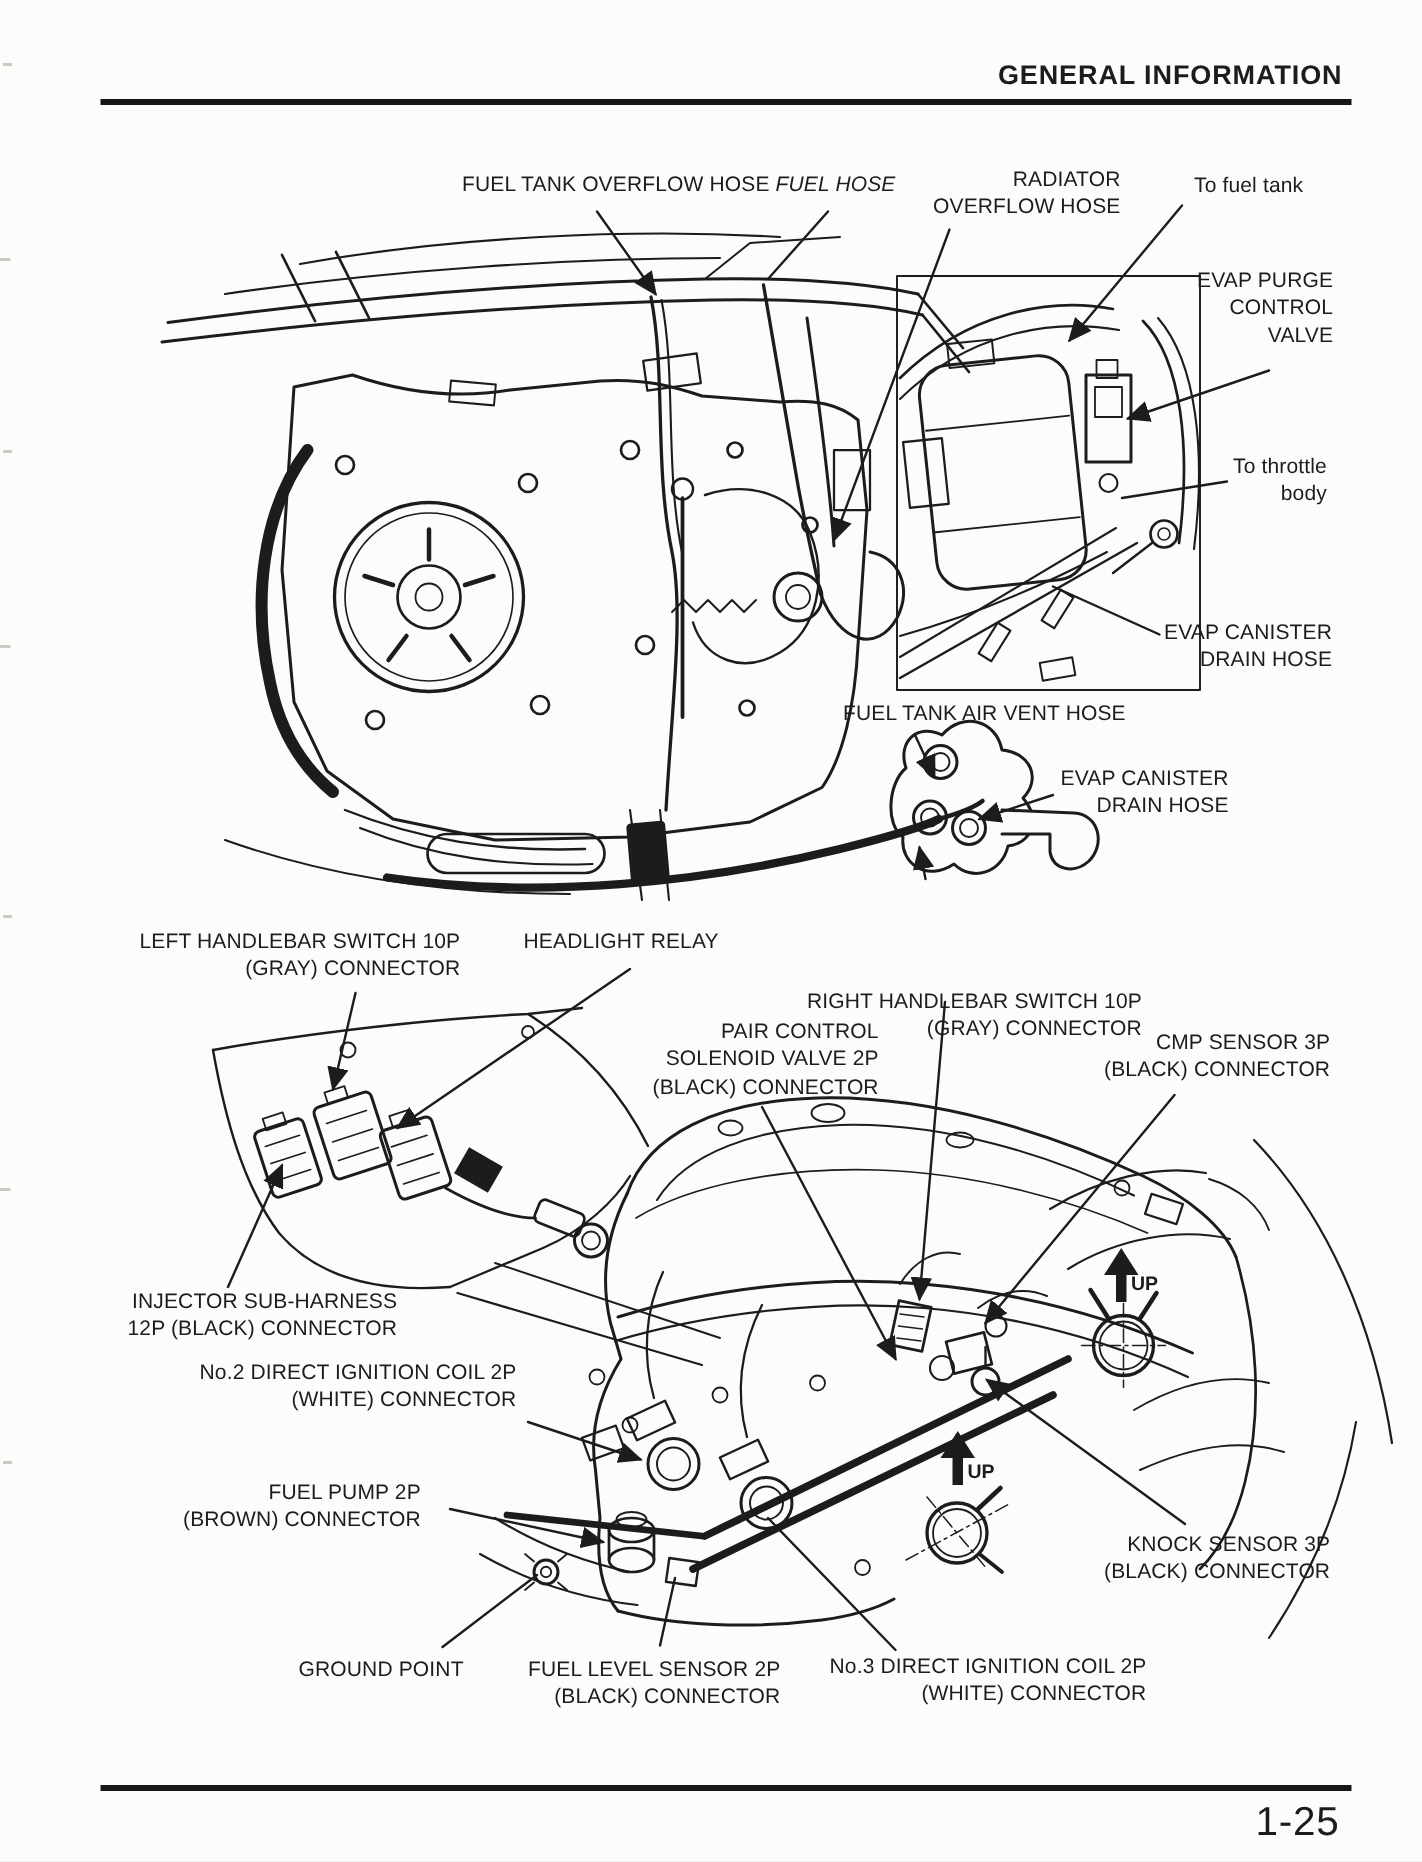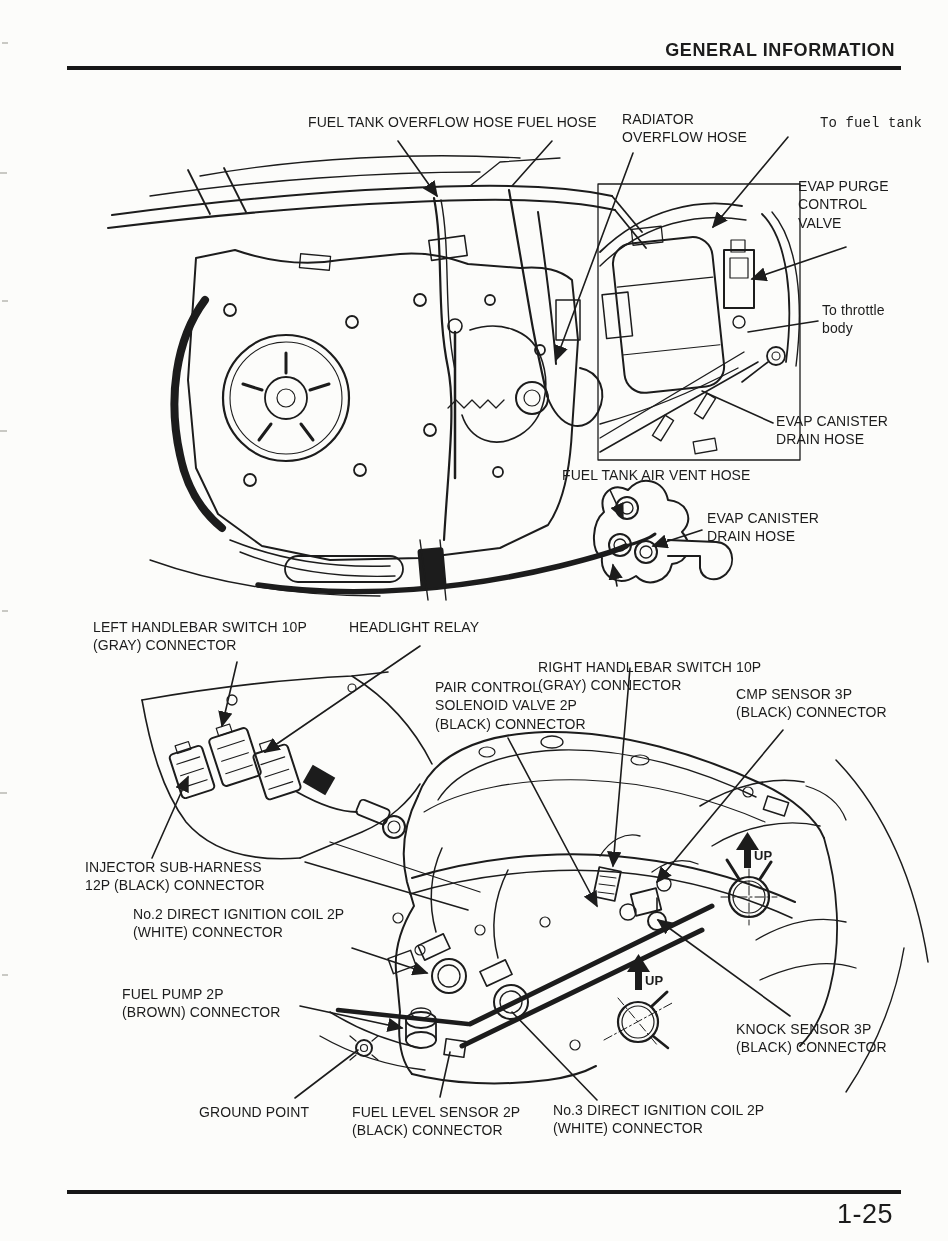--- a/index.html
+++ b/index.html
@@ -1,19 +1,19 @@
 <!DOCTYPE html>
 <html><head>
 <meta charset="utf-8">
 <style>
   html,body{margin:0;padding:0;background:#e8e8e6;}
   .page{
     position:relative;width:948px;height:1241px;margin:0 auto;
     background:#fcfcfa;overflow:hidden;
-    font-family:"Liberation Sans", sans-serif;color:#1c1c1c;
+    font-family:"Liberation Sans", sans-serif;color:#1c1c1c;text-align:right;
   }
   .artlayer{position:absolute;left:0;top:0;width:948px;height:1241px;}
   .lbl{
     position:absolute;font-size:14px;line-height:1.32;white-space:pre-line;
     color:#1c1c1c;letter-spacing:.1px;
   }
   .hdr-title{
     position:absolute;top:40px;right:53px;font-size:18px;font-weight:bold;
     letter-spacing:.6px;
   }
@@ -321,24 +321,24 @@
       <path d="M352,948 L427,973" marker-end="url(#arr)"></path>
       <path d="M300,1006 L402,1028" marker-end="url(#arr)"></path>
       <path d="M295,1098 L358,1050"></path>
       <path d="M440,1097 L450,1052"></path>
       <path d="M597,1100 L512,1012"></path>
       <path d="M790,1016 L658,920" marker-end="url(#arr)"></path>
     </g>
   </svg>
 
   <div class="lbl" style="left:288px;top:113px;margin-left:20px;">FUEL TANK OVERFLOW HOSE</div>
-  <div class="lbl" style="left:517px;top:113px;">FUEL HOSE</div>
+  <div class="lbl" style="left:517px;top:113px;font-style:italic;">FUEL HOSE</div>
   <div class="lbl" style="left:622px;top:110px;">RADIATOR
 OVERFLOW HOSE</div>
-  <div class="lbl" style="left:820px;top:114px;font-family:Liberation Mono, monospace;">To fuel tank</div>
+  <div class="lbl" style="left:796px;top:114px;">To fuel tank</div>
   <div class="lbl" style="left:798px;top:177px;">EVAP PURGE
 CONTROL
 VALVE</div>
   <div class="lbl" style="left:822px;top:301px;">To throttle
 body</div>
   <div class="lbl" style="left:776px;top:412px;">EVAP CANISTER
 DRAIN HOSE</div>
   <div class="lbl" style="left:562px;top:466px;">FUEL TANK AIR VENT HOSE</div>
   <div class="lbl" style="left:707px;top:509px;">EVAP CANISTER
 DRAIN HOSE</div>

